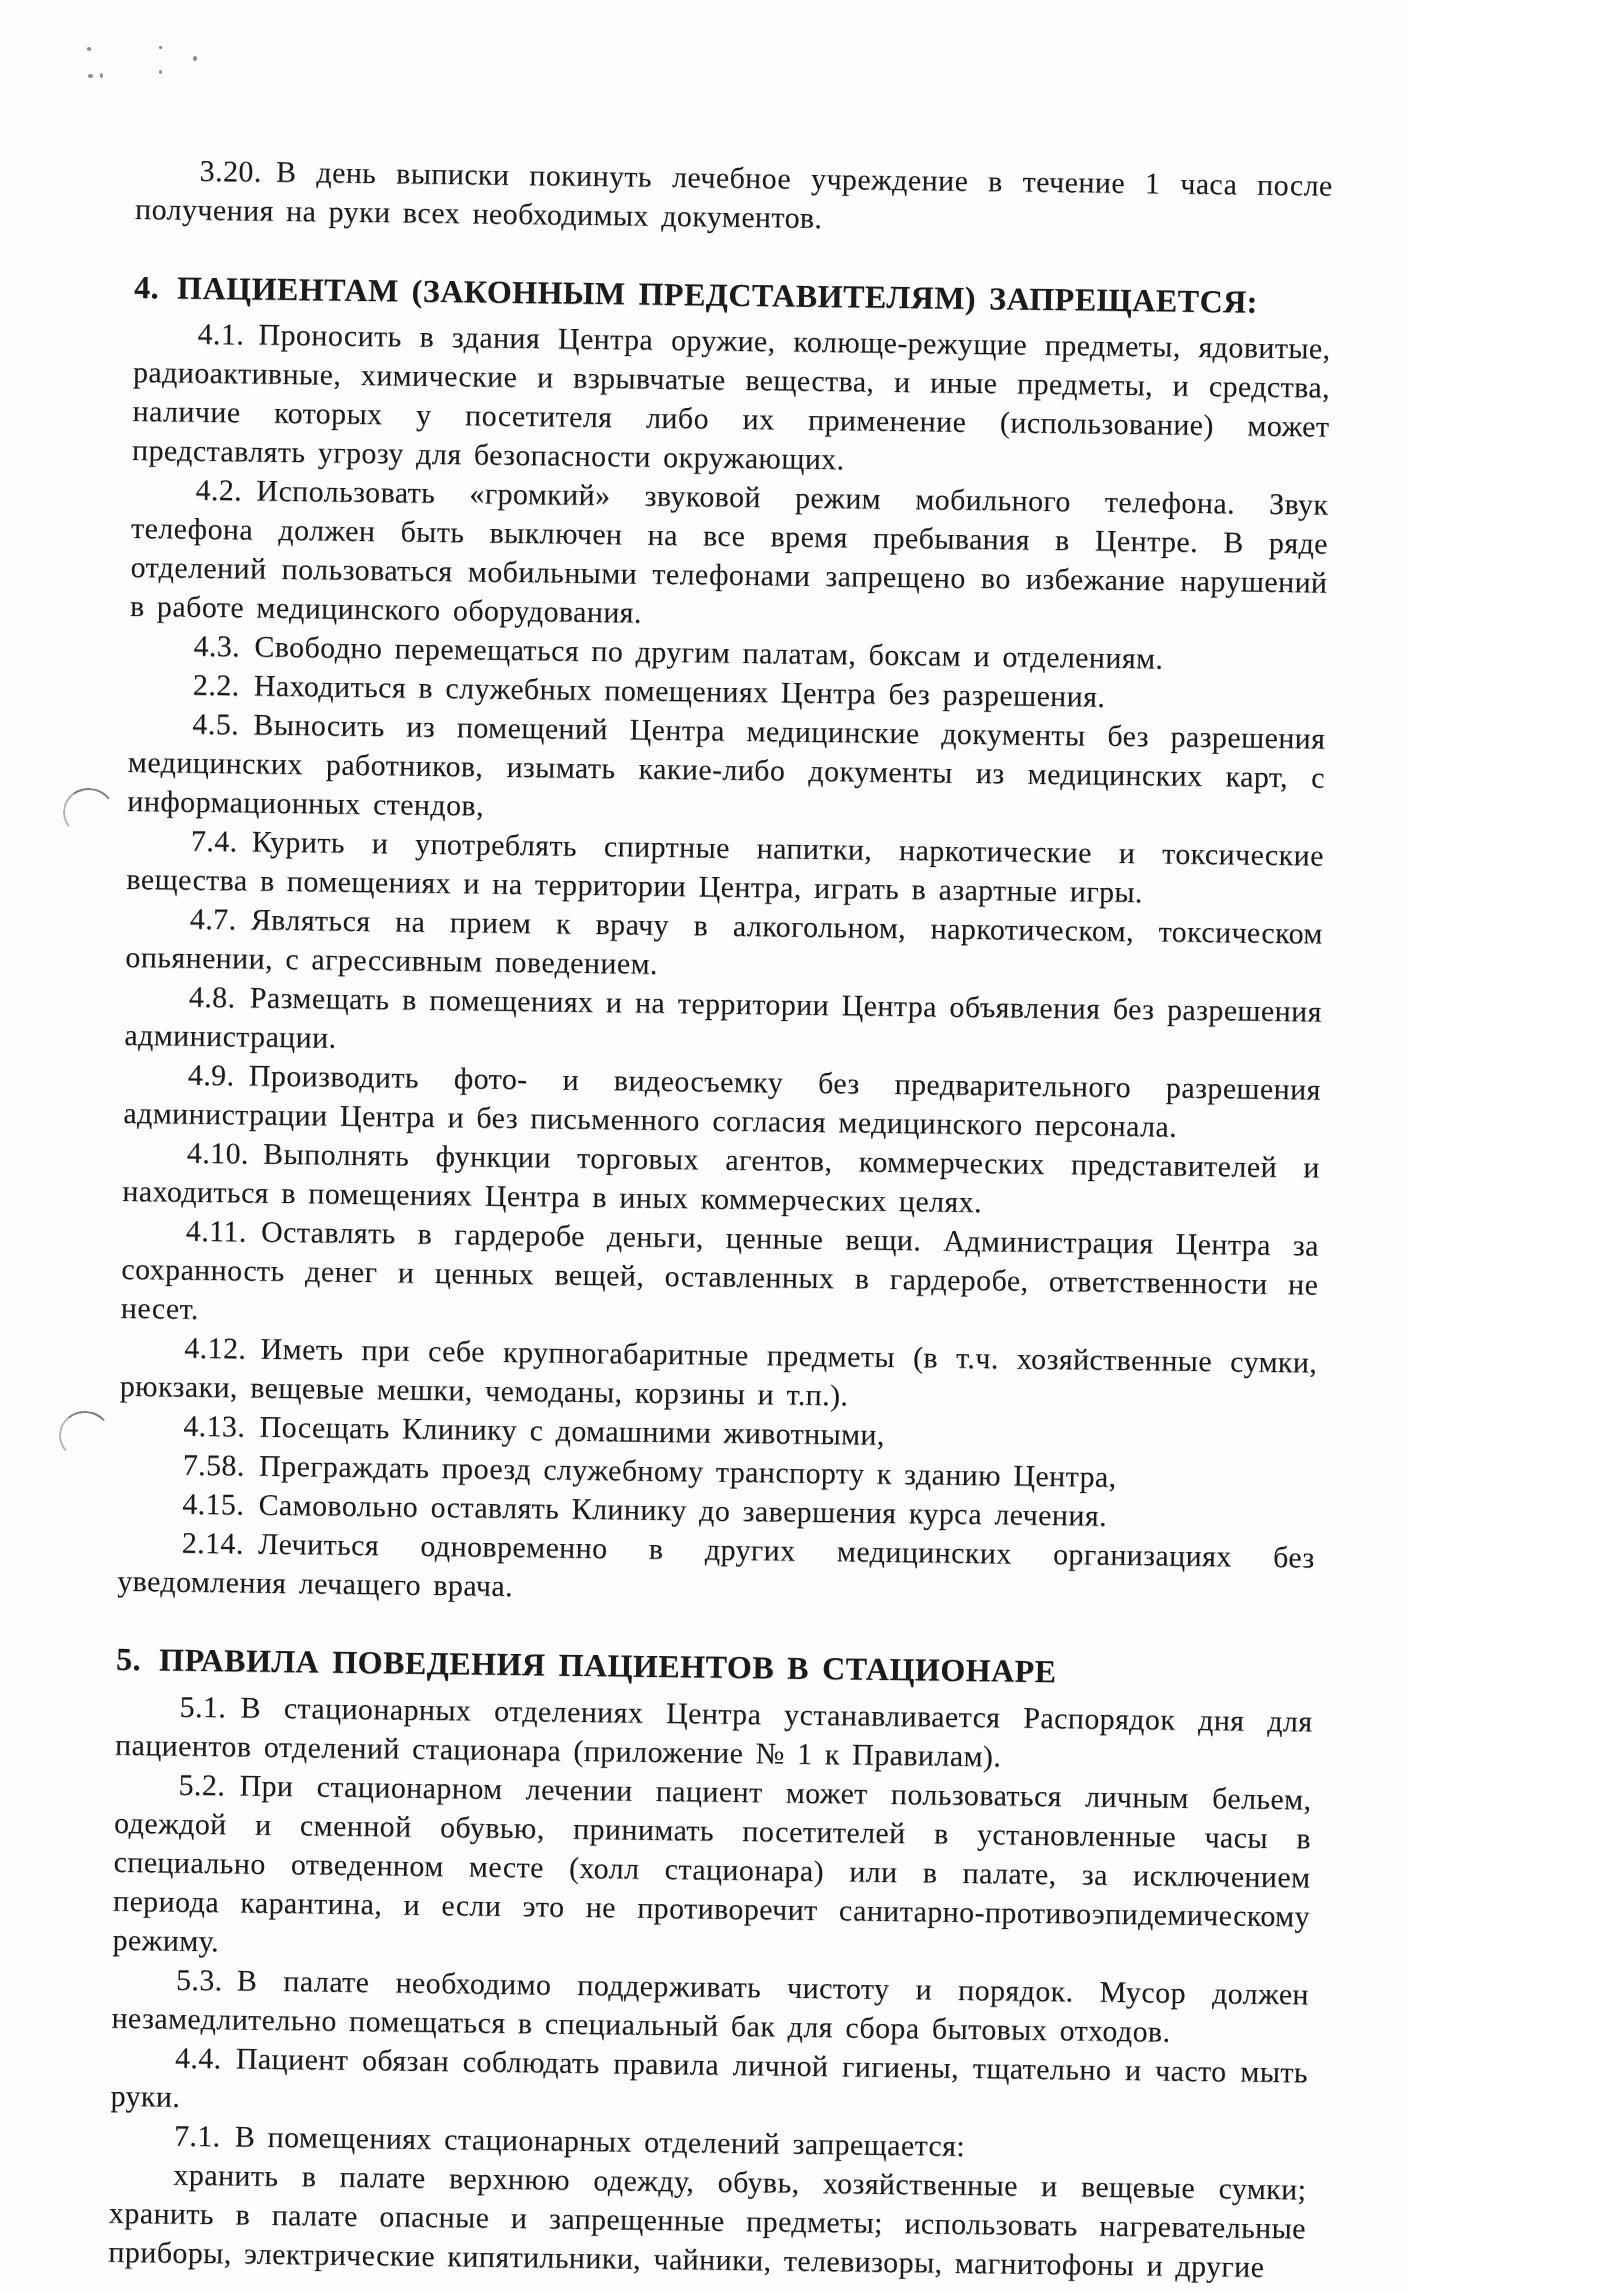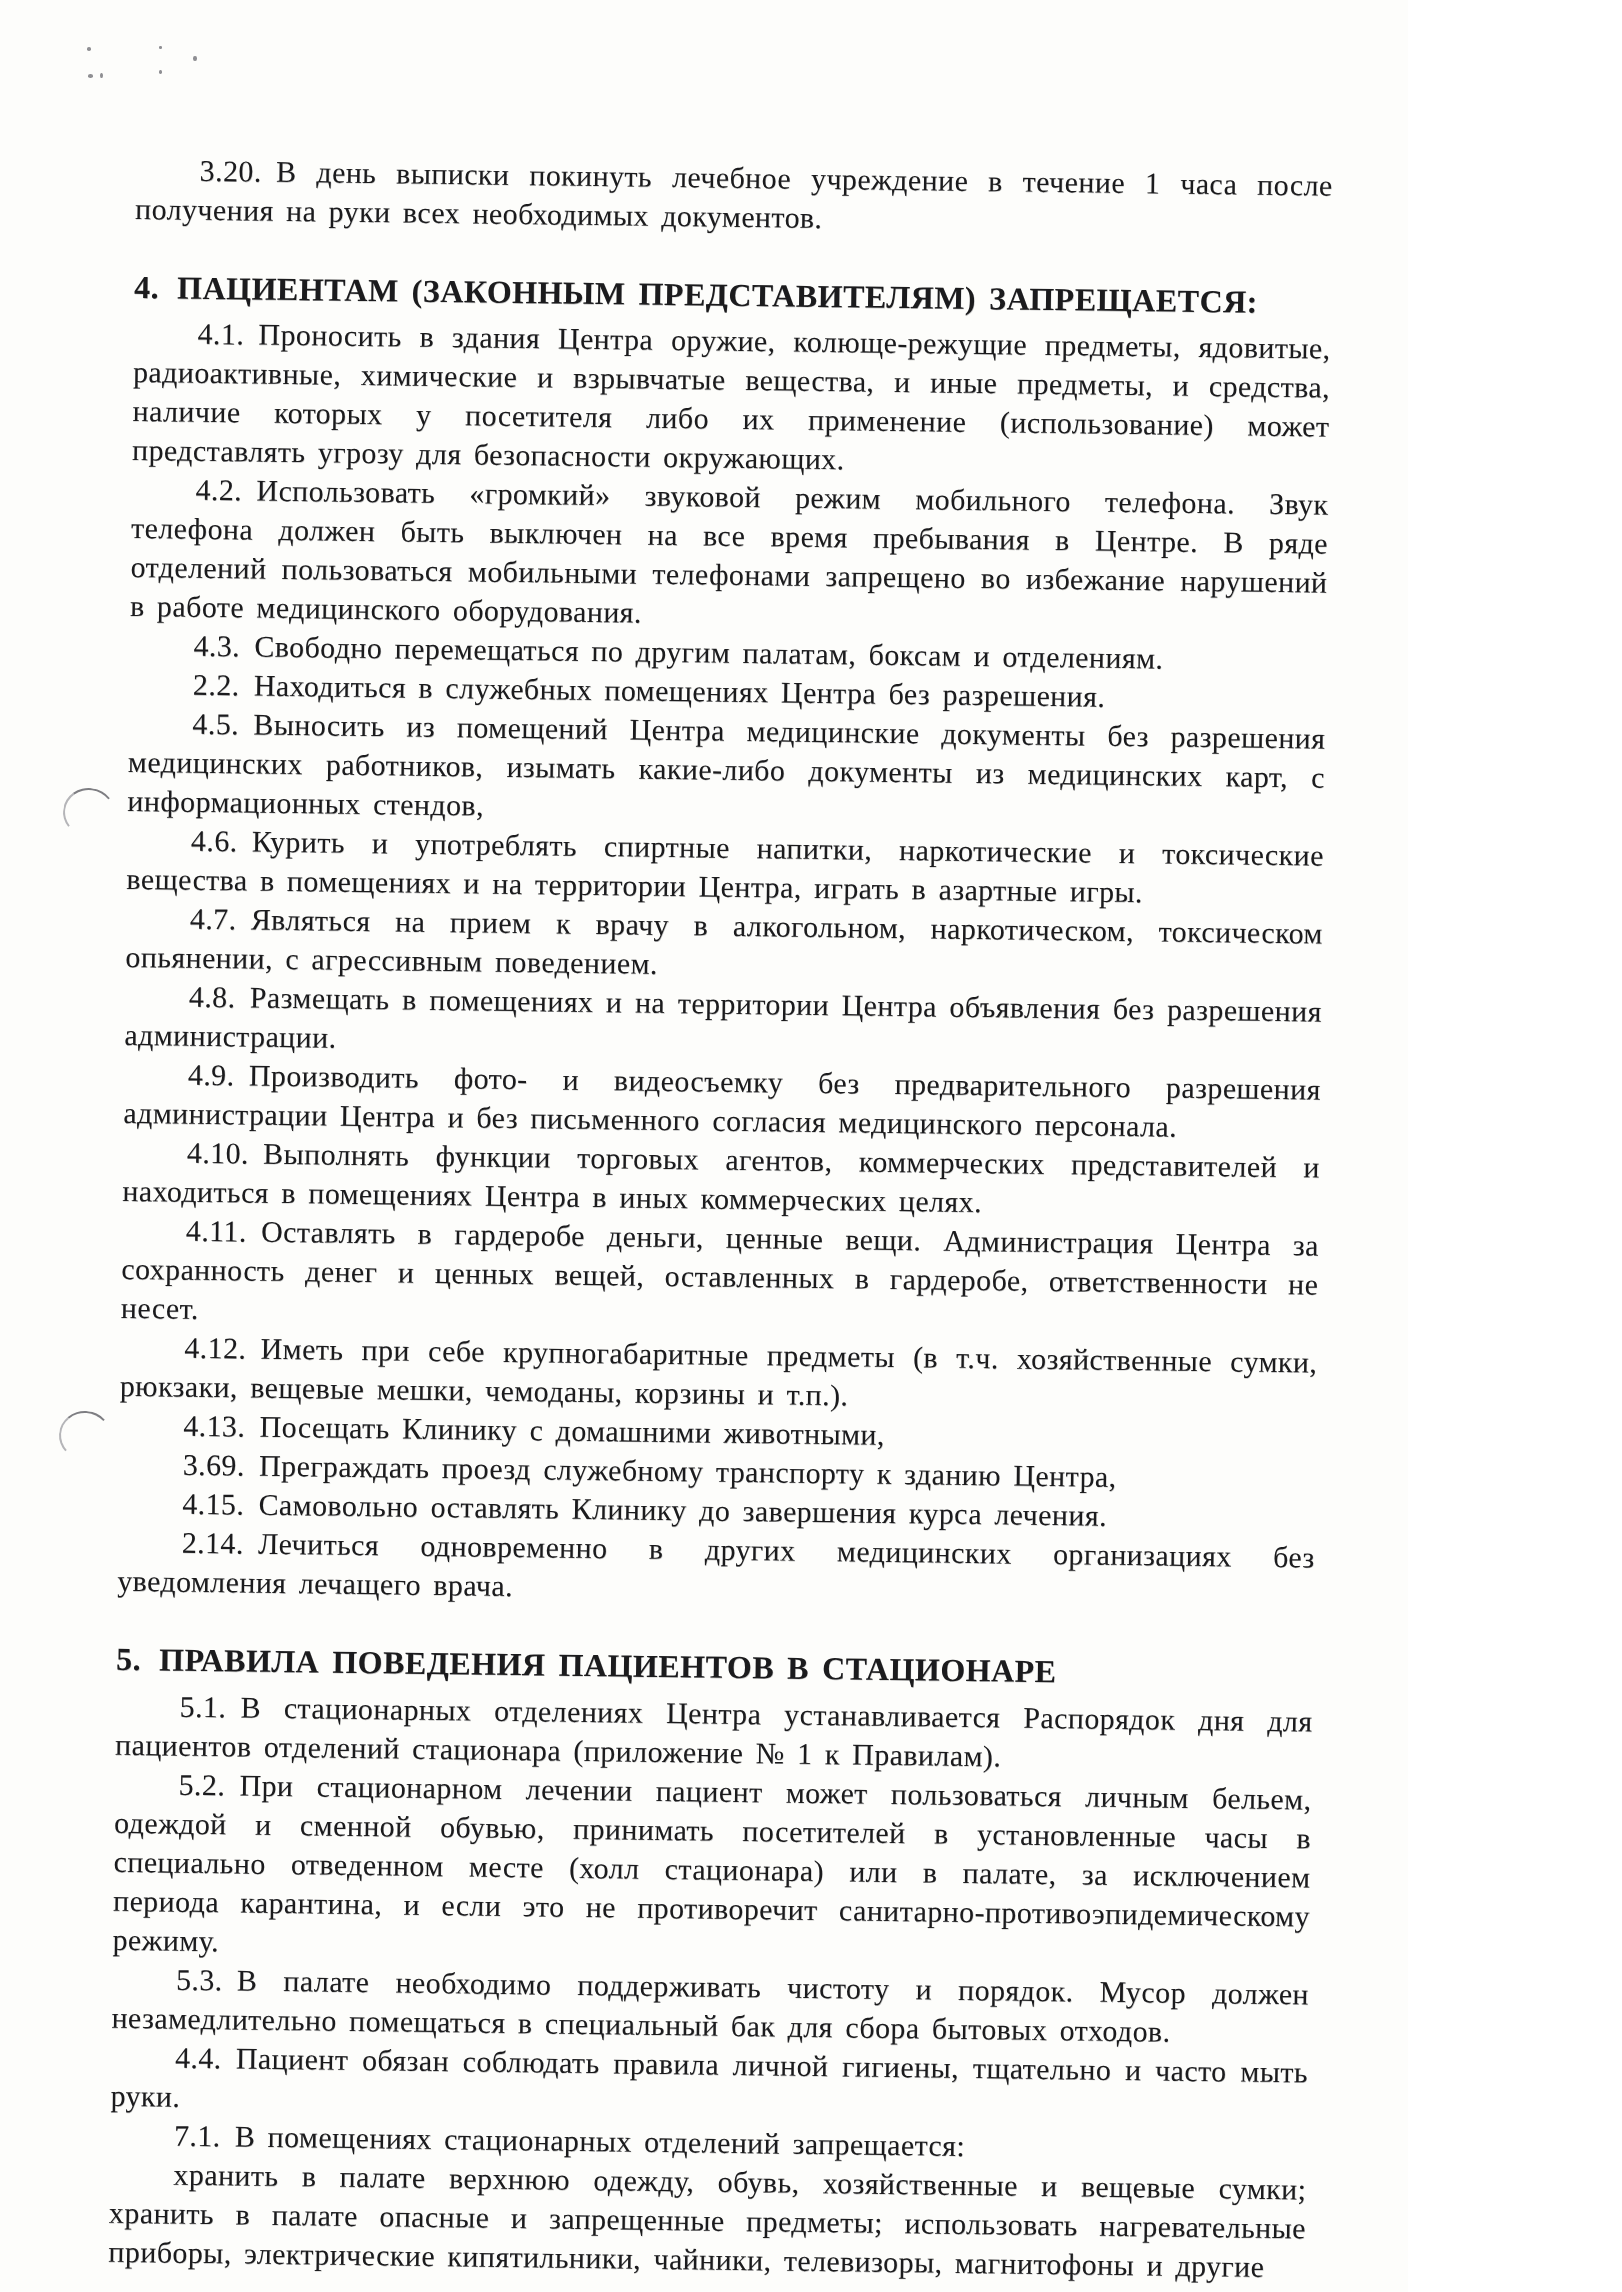--- a/index.html
+++ b/index.html
@@ -67,29 +67,29 @@
 
     <p class="para"><span class="num">3.20.</span><span>В день выписки покинуть лечебное учреждение в течение 1 часа после получения на руки всех необходимых документов.</span></p>
 
     <h2 class="section-heading"><span class="h-num">4.</span><span>ПАЦИЕНТАМ (ЗАКОННЫМ ПРЕДСТАВИТЕЛЯМ) ЗАПРЕЩАЕТСЯ:</span></h2>
 
     <p class="para"><span class="num">4.1.</span><span>Проносить в здания Центра оружие, колюще-режущие предметы, ядовитые, радиоактивные, химические и взрывчатые вещества, и иные предметы, и средства, наличие которых у посетителя либо их применение (использование) может представлять угрозу для безопасности окружающих.</span></p>
     <p class="para"><span class="num">4.2.</span><span>Использовать «громкий» звуковой режим мобильного телефона. Звук телефона должен быть выключен на все время пребывания в Центре. В ряде отделений пользоваться мобильными телефонами запрещено во избежание нарушений в работе медицинского оборудования.</span></p>
     <p class="para"><span class="num">4.3.</span><span>Свободно перемещаться по другим палатам, боксам и отделениям.</span></p>
     <p class="para"><span class="num">2.2.</span><span>Находиться в служебных помещениях Центра без разрешения.</span></p>
     <p class="para"><span class="num">4.5.</span><span>Выносить из помещений Центра медицинские документы без разрешения медицинских работников, изымать какие-либо документы из медицинских карт, с информационных стендов,</span></p>
-    <p class="para"><span class="num">4.6.</span><span>Курить и употреблять спиртные напитки, наркотические и токсические вещества в помещениях и на территории Центра, играть в азартные игры.</span></p>
+    <p class="para"><span class="num">7.4.</span><span>Курить и употреблять спиртные напитки, наркотические и токсические вещества в помещениях и на территории Центра, играть в азартные игры.</span></p>
     <p class="para"><span class="num">4.7.</span><span>Являться на прием к врачу в алкогольном, наркотическом, токсическом опьянении, с агрессивным поведением.</span></p>
     <p class="para"><span class="num">4.8.</span><span>Размещать в помещениях и на территории Центра объявления без разрешения администрации.</span></p>
     <p class="para"><span class="num">4.9.</span><span>Производить фото- и видеосъемку без предварительного разрешения администрации Центра и без письменного согласия медицинского персонала.</span></p>
     <p class="para"><span class="num">4.10.</span><span>Выполнять функции торговых агентов, коммерческих представителей и находиться в помещениях Центра в иных коммерческих целях.</span></p>
     <p class="para"><span class="num">4.11.</span><span>Оставлять в гардеробе деньги, ценные вещи. Администрация Центра за сохранность денег и ценных вещей, оставленных в гардеробе, ответственности не несет.</span></p>
     <p class="para"><span class="num">4.12.</span><span>Иметь при себе крупногабаритные предметы (в т.ч. хозяйственные сумки, рюкзаки, вещевые мешки, чемоданы, корзины и т.п.).</span></p>
     <p class="para"><span class="num">4.13.</span><span>Посещать Клинику с домашними животными,</span></p>
-    <p class="para"><span class="num">3.69.</span><span>Преграждать проезд служебному транспорту к зданию Центра,</span></p>
+    <p class="para"><span class="num">7.58.</span><span>Преграждать проезд служебному транспорту к зданию Центра,</span></p>
     <p class="para"><span class="num">4.15.</span><span>Самовольно оставлять Клинику до завершения курса лечения.</span></p>
     <p class="para"><span class="num">2.14.</span><span>Лечиться одновременно в других медицинских организациях без уведомления лечащего врача.</span></p>
 
     <h2 class="section-heading"><span class="h-num">5.</span><span>ПРАВИЛА ПОВЕДЕНИЯ ПАЦИЕНТОВ В СТАЦИОНАРЕ</span></h2>
 
     <p class="para"><span class="num">5.1.</span><span>В стационарных отделениях Центра устанавливается Распорядок дня для пациентов отделений стационара (приложение № 1 к Правилам).</span></p>
     <p class="para"><span class="num">5.2.</span><span>При стационарном лечении пациент может пользоваться личным бельем, одеждой и сменной обувью, принимать посетителей в установленные часы в специально отведенном месте (холл стационара) или в палате, за исключением периода карантина, и если это не противоречит санитарно-противоэпидемическому режиму.</span></p>
     <p class="para"><span class="num">5.3.</span><span>В палате необходимо поддерживать чистоту и порядок. Мусор должен незамедлительно помещаться в специальный бак для сбора бытовых отходов.</span></p>
     <p class="para"><span class="num">4.4.</span><span>Пациент обязан соблюдать правила личной гигиены, тщательно и часто мыть руки.</span></p>
     <p class="para"><span class="num">7.1.</span><span>В помещениях стационарных отделений запрещается:</span></p>

